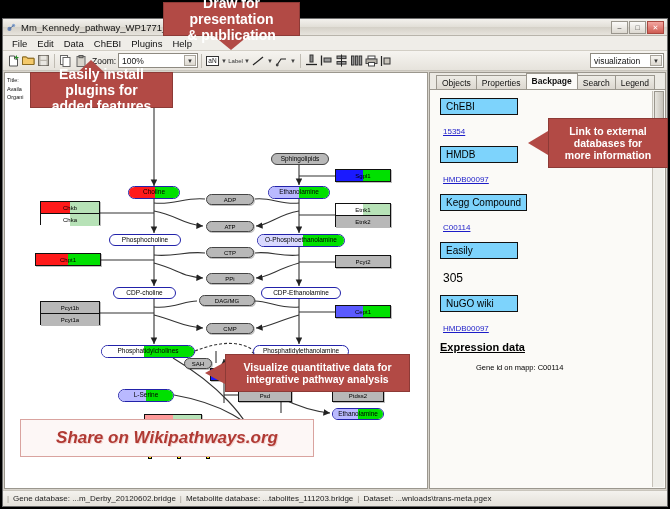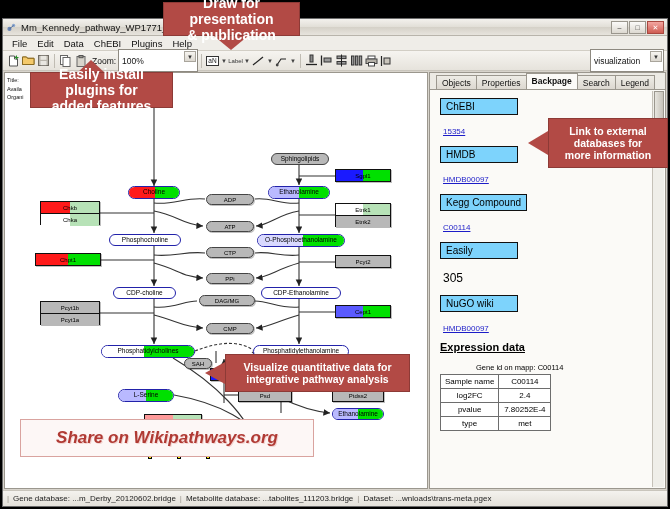--- a/index.html
+++ b/index.html
@@ -42,21 +42,21 @@
   .toolbar {
     height:20px; display:flex; align-items:center;
     background:linear-gradient(to bottom,#f6f4f0,#e6e3dc);
     border-bottom:1px solid #c9c5bc;
     padding:0 3px; gap:0;
   }
   .tbtn { width:15px; height:16px; display:flex; align-items:center; justify-content:center; }
   .tbsep { width:1px; height:14px; background:#c0bcb3; margin:0 3px; }
   .zoomlbl { font-size:8.5px; color:#111; margin:0 2px 0 4px; }
   .combo {
-    height:23px; border:1px solid #8e8a81; background:#fff;
+    height:15px; border:1px solid #8e8a81; background:#fff;
     display:flex; align-items:center; font-size:8.5px; color:#111;
     padding-left:3px; position:relative;
   }
   .combo .arrow {
     position:absolute; right:1px; top:1px; width:12px; height:11px;
     background:linear-gradient(to bottom,#f7f5f1,#dcd8d0); border:1px solid #a9a59c;
     display:flex; align-items:center; justify-content:center; font-size:6px; color:#333;
   }
   .combo.zoom { width:80px; }
   .combo.vis { width:74px; }
@@ -562,40 +562,20 @@
 
         <div class="dbblock">
           <div class="dbhead">NuGO wiki</div>
           <a class="dblink" href="#">HMDB00097</a>
         </div>
 
 
         <div class="exprhead">Expression data</div>
         <div class="geneid">Gene id on mapp: C00114</div>
 
-        <table class="expr">
-          <tbody>
-              <tr>
-            <td class="k">Sample name</td>
-            <td class="v">C00114</td>
-          </tr>
-          <tr>
-            <td class="k">log2FC</td>
-            <td class="v">2.4</td>
-          </tr>
-          <tr>
-            <td class="k">pvalue</td>
-            <td class="v">7.80252E-4</td>
-          </tr>
-          <tr>
-            <td class="k">type</td>
-            <td class="v">met</td>
-          </tr>
-        </tbody>
-          </table>
       </div>
       <div class="vscroll">
         <span class="vthumb"></span>
       </div>
     </div>
   </div>
 
   <div class="statusbar">
     <span class="sbsep">|</span>
     <span>Gene database: ...m_Derby_20120602.bridge</span>

